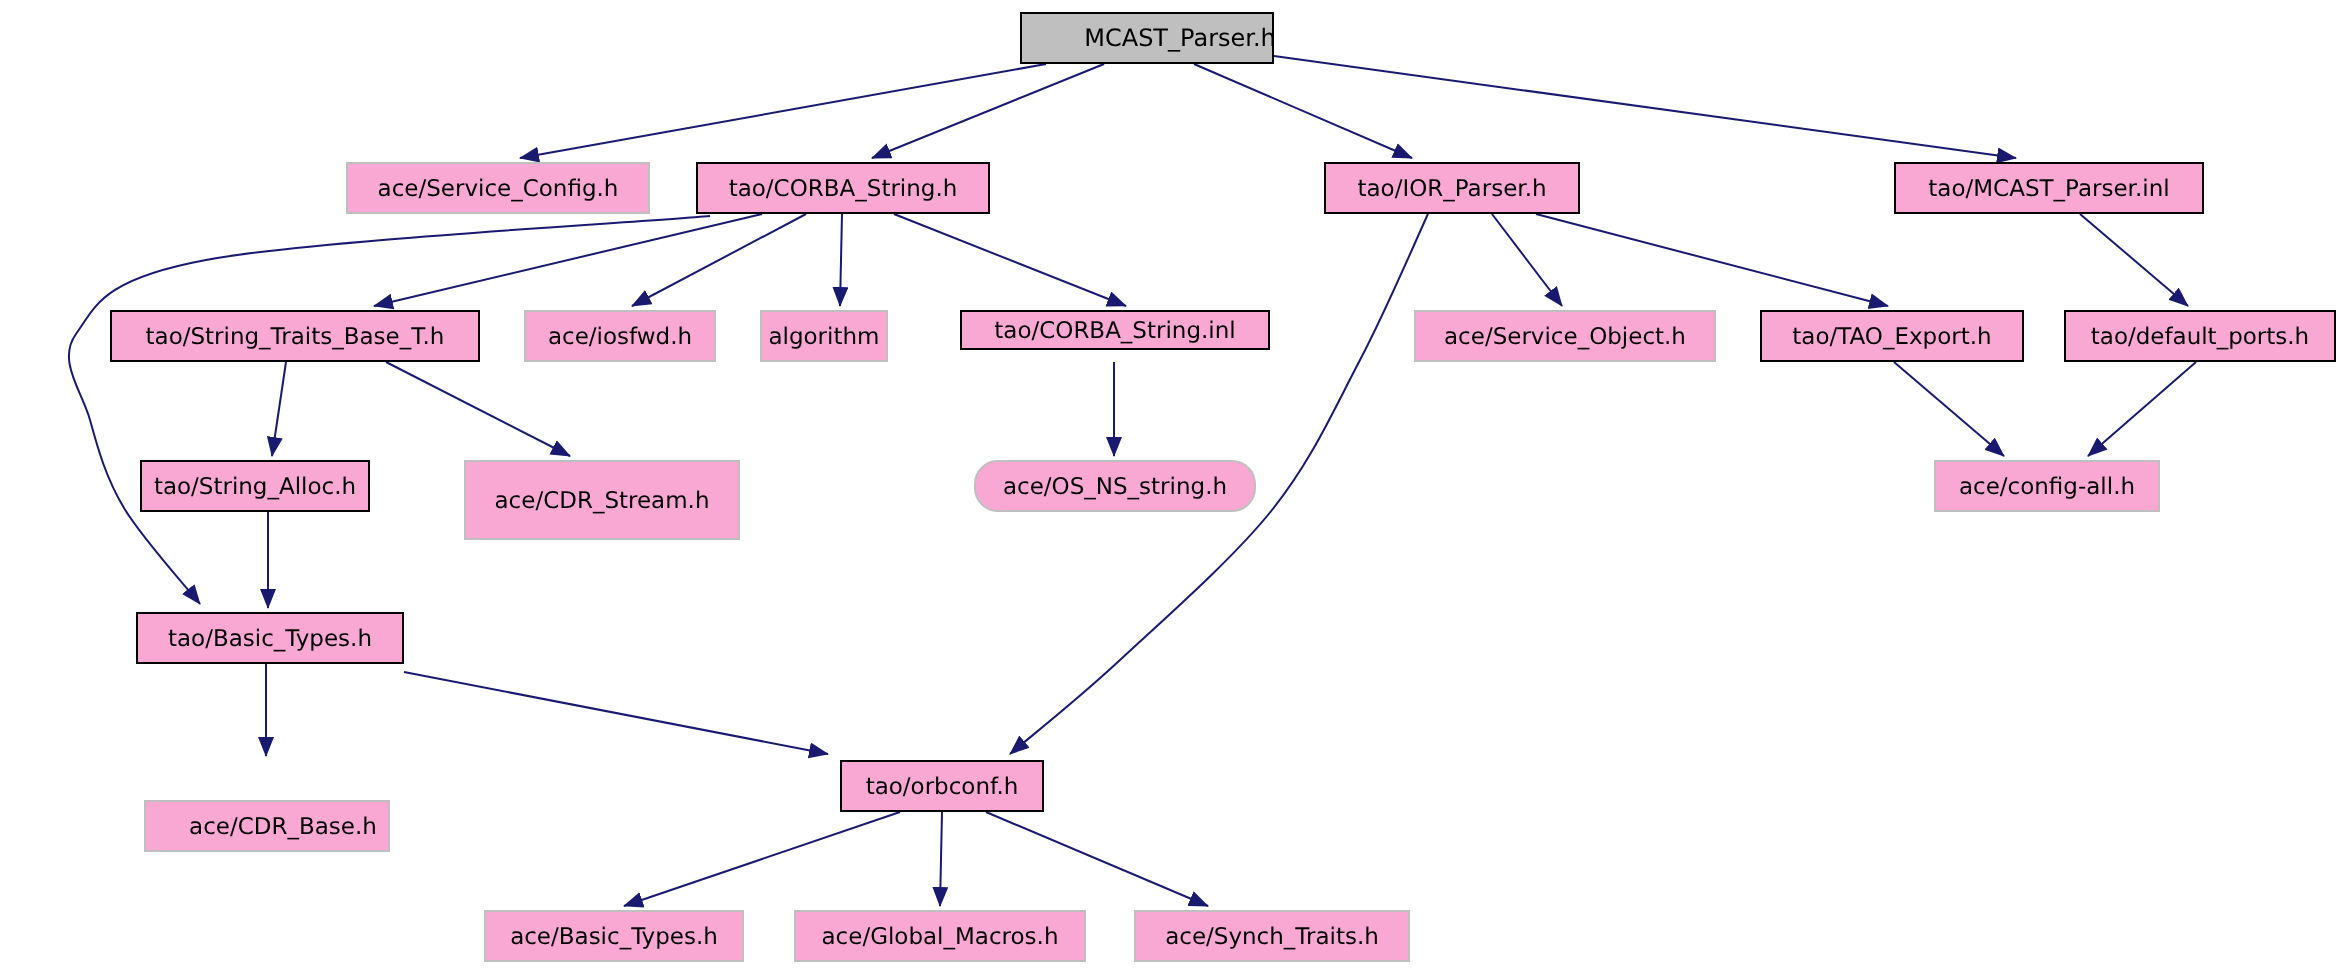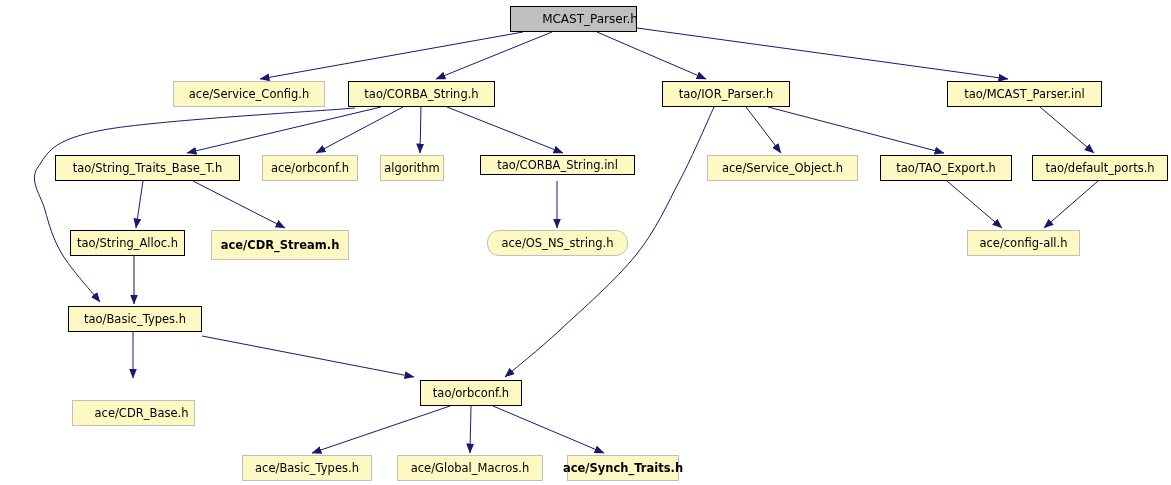--- a/index.html
+++ b/index.html
@@ -24,21 +24,21 @@
   }
   .node {
     position: absolute;
     box-sizing: border-box;
     display: flex;
     align-items: center;
     justify-content: center;
     white-space: nowrap;
     font-size: 11.5px;
     color: #000000;
-    background: #fef9c3;
+    background: #f9a8d4;
     border: 1px solid #000000;
     z-index: 2;
   }
   .node.root {
     background: #bfbfbf;
     border-color: #000000;
     font-size: 12px;
   }
   .node.external {
     border-color: #bfbfbf;
@@ -85,30 +85,30 @@
         <path class="edge" d="M 493 406 L 604 453" stroke="#191970" marker-end="url(#arrowhead)"></path>
       </g>
   </svg>
   <div id="nodes">
       <div class="node root" style="left: 510px; top: 6px; width: 127px; height: 26px; padding-left: 33px;">MCAST_Parser.h</div>
       <div class="node external" style="left: 173px; top: 81px; width: 152px; height: 26px;">ace/Service_Config.h</div>
       <div class="node internal" style="left: 348px; top: 81px; width: 147px; height: 26px;">tao/CORBA_String.h</div>
       <div class="node internal" style="left: 662px; top: 81px; width: 128px; height: 26px;">tao/IOR_Parser.h</div>
       <div class="node internal" style="left: 947px; top: 81px; width: 155px; height: 26px;">tao/MCAST_Parser.inl</div>
       <div class="node internal" style="left: 55px; top: 155px; width: 185px; height: 26px;">tao/String_Traits_Base_T.h</div>
-      <div class="node external" style="left: 262px; top: 155px; width: 96px; height: 26px;">ace/orbconf.h</div>
+      <div class="node external" style="left: 262px; top: 155px; width: 96px; height: 26px;">ace/iosfwd.h</div>
       <div class="node external" style="left: 380px; top: 155px; width: 64px; height: 26px;">algorithm</div>
       <div class="node internal" style="left: 480px; top: 155px; width: 155px; height: 20px;">tao/CORBA_String.inl</div>
       <div class="node external" style="left: 707px; top: 155px; width: 151px; height: 26px;">ace/Service_Object.h</div>
       <div class="node internal" style="left: 880px; top: 155px; width: 132px; height: 26px;">tao/TAO_Export.h</div>
       <div class="node internal" style="left: 1032px; top: 155px; width: 136px; height: 26px;">tao/default_ports.h</div>
       <div class="node internal" style="left: 70px; top: 230px; width: 115px; height: 26px;">tao/String_Alloc.h</div>
-      <div class="node external" style="left: 211px; top: 230px; width: 138px; height: 30px; font-weight: bold;">ace/CDR_Stream.h</div>
+      <div class="node external" style="left: 232px; top: 230px; width: 138px; height: 40px;">ace/CDR_Stream.h</div>
       <div class="node external" style="left: 487px; top: 230px; width: 141px; height: 26px; border-radius: 12px;">ace/OS_NS_string.h</div>
       <div class="node external" style="left: 967px; top: 230px; width: 113px; height: 26px;">ace/config-all.h</div>
       <div class="node internal" style="left: 68px; top: 306px; width: 134px; height: 26px;">tao/Basic_Types.h</div>
       <div class="node external" style="left: 72px; top: 400px; width: 123px; height: 26px; padding-left: 16px;">ace/CDR_Base.h</div>
       <div class="node internal" style="left: 420px; top: 380px; width: 102px; height: 26px;">tao/orbconf.h</div>
       <div class="node external" style="left: 242px; top: 455px; width: 130px; height: 26px;">ace/Basic_Types.h</div>
       <div class="node external" style="left: 397px; top: 455px; width: 146px; height: 26px;">ace/Global_Macros.h</div>
-      <div class="node external" style="left: 567px; top: 455px; width: 112px; height: 26px; font-weight: bold;">ace/Synch_Traits.h</div>
+      <div class="node external" style="left: 567px; top: 455px; width: 138px; height: 26px;">ace/Synch_Traits.h</div>
     </div>
 </div>
 
 </body></html>

